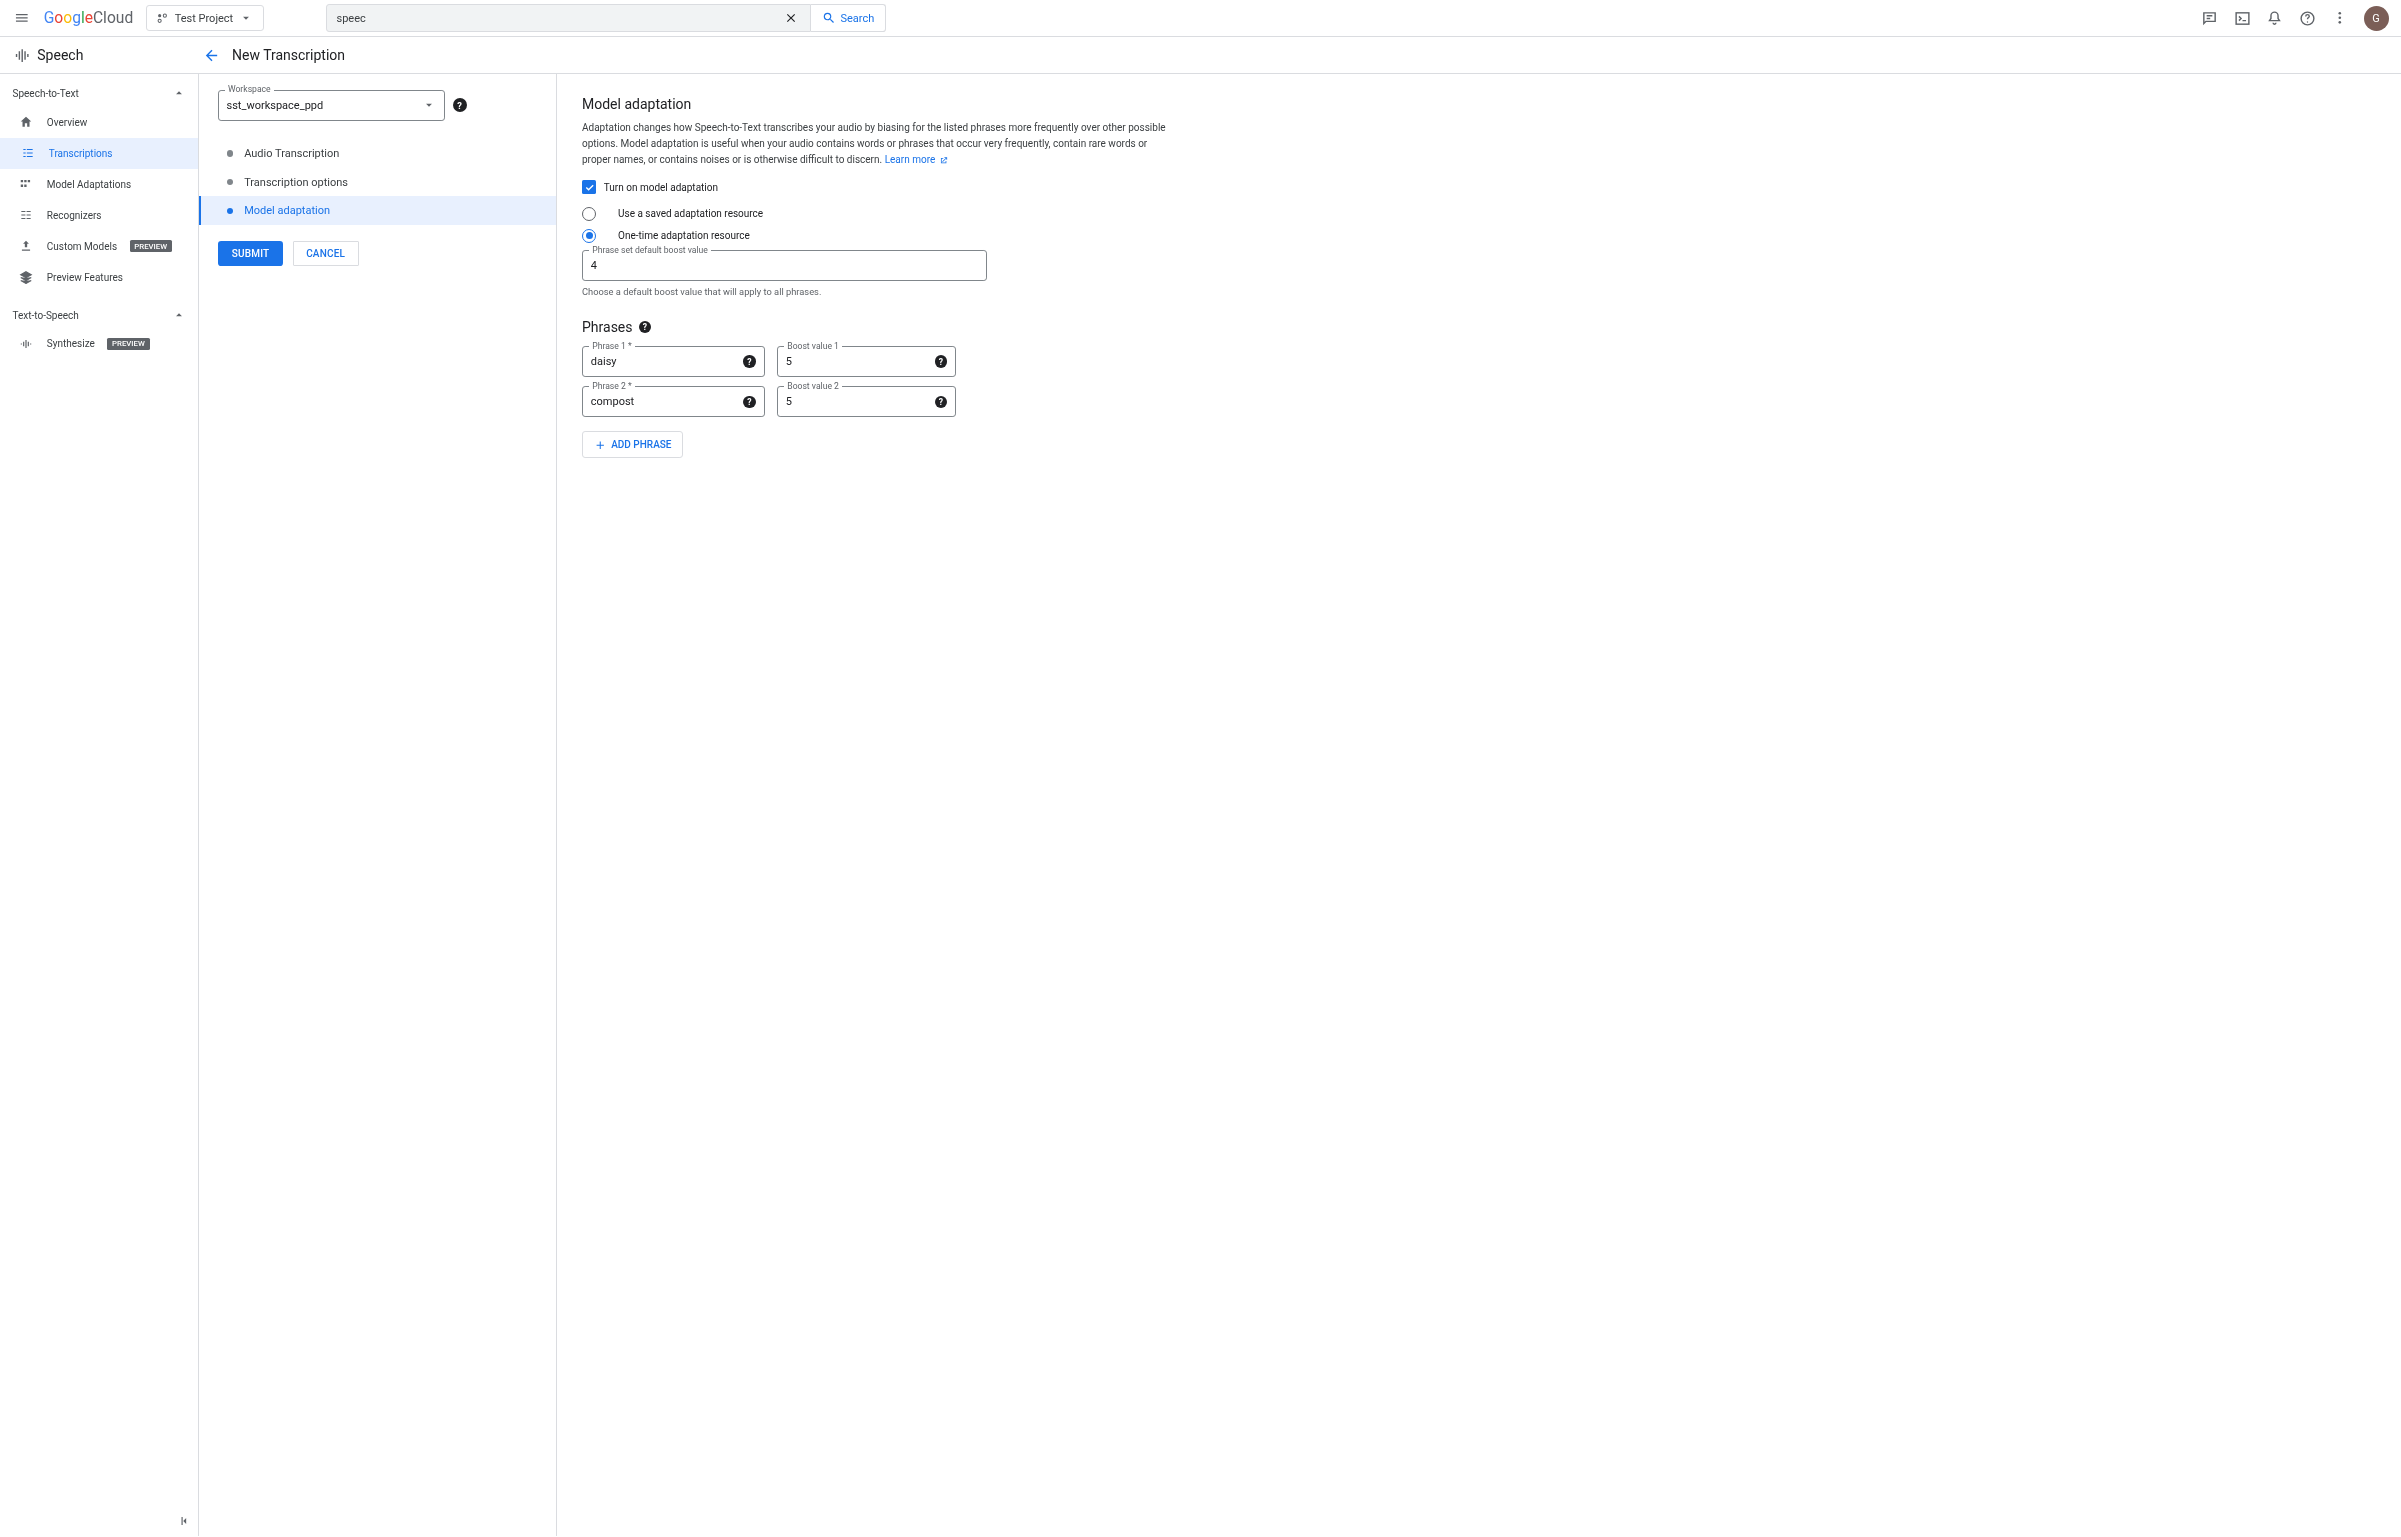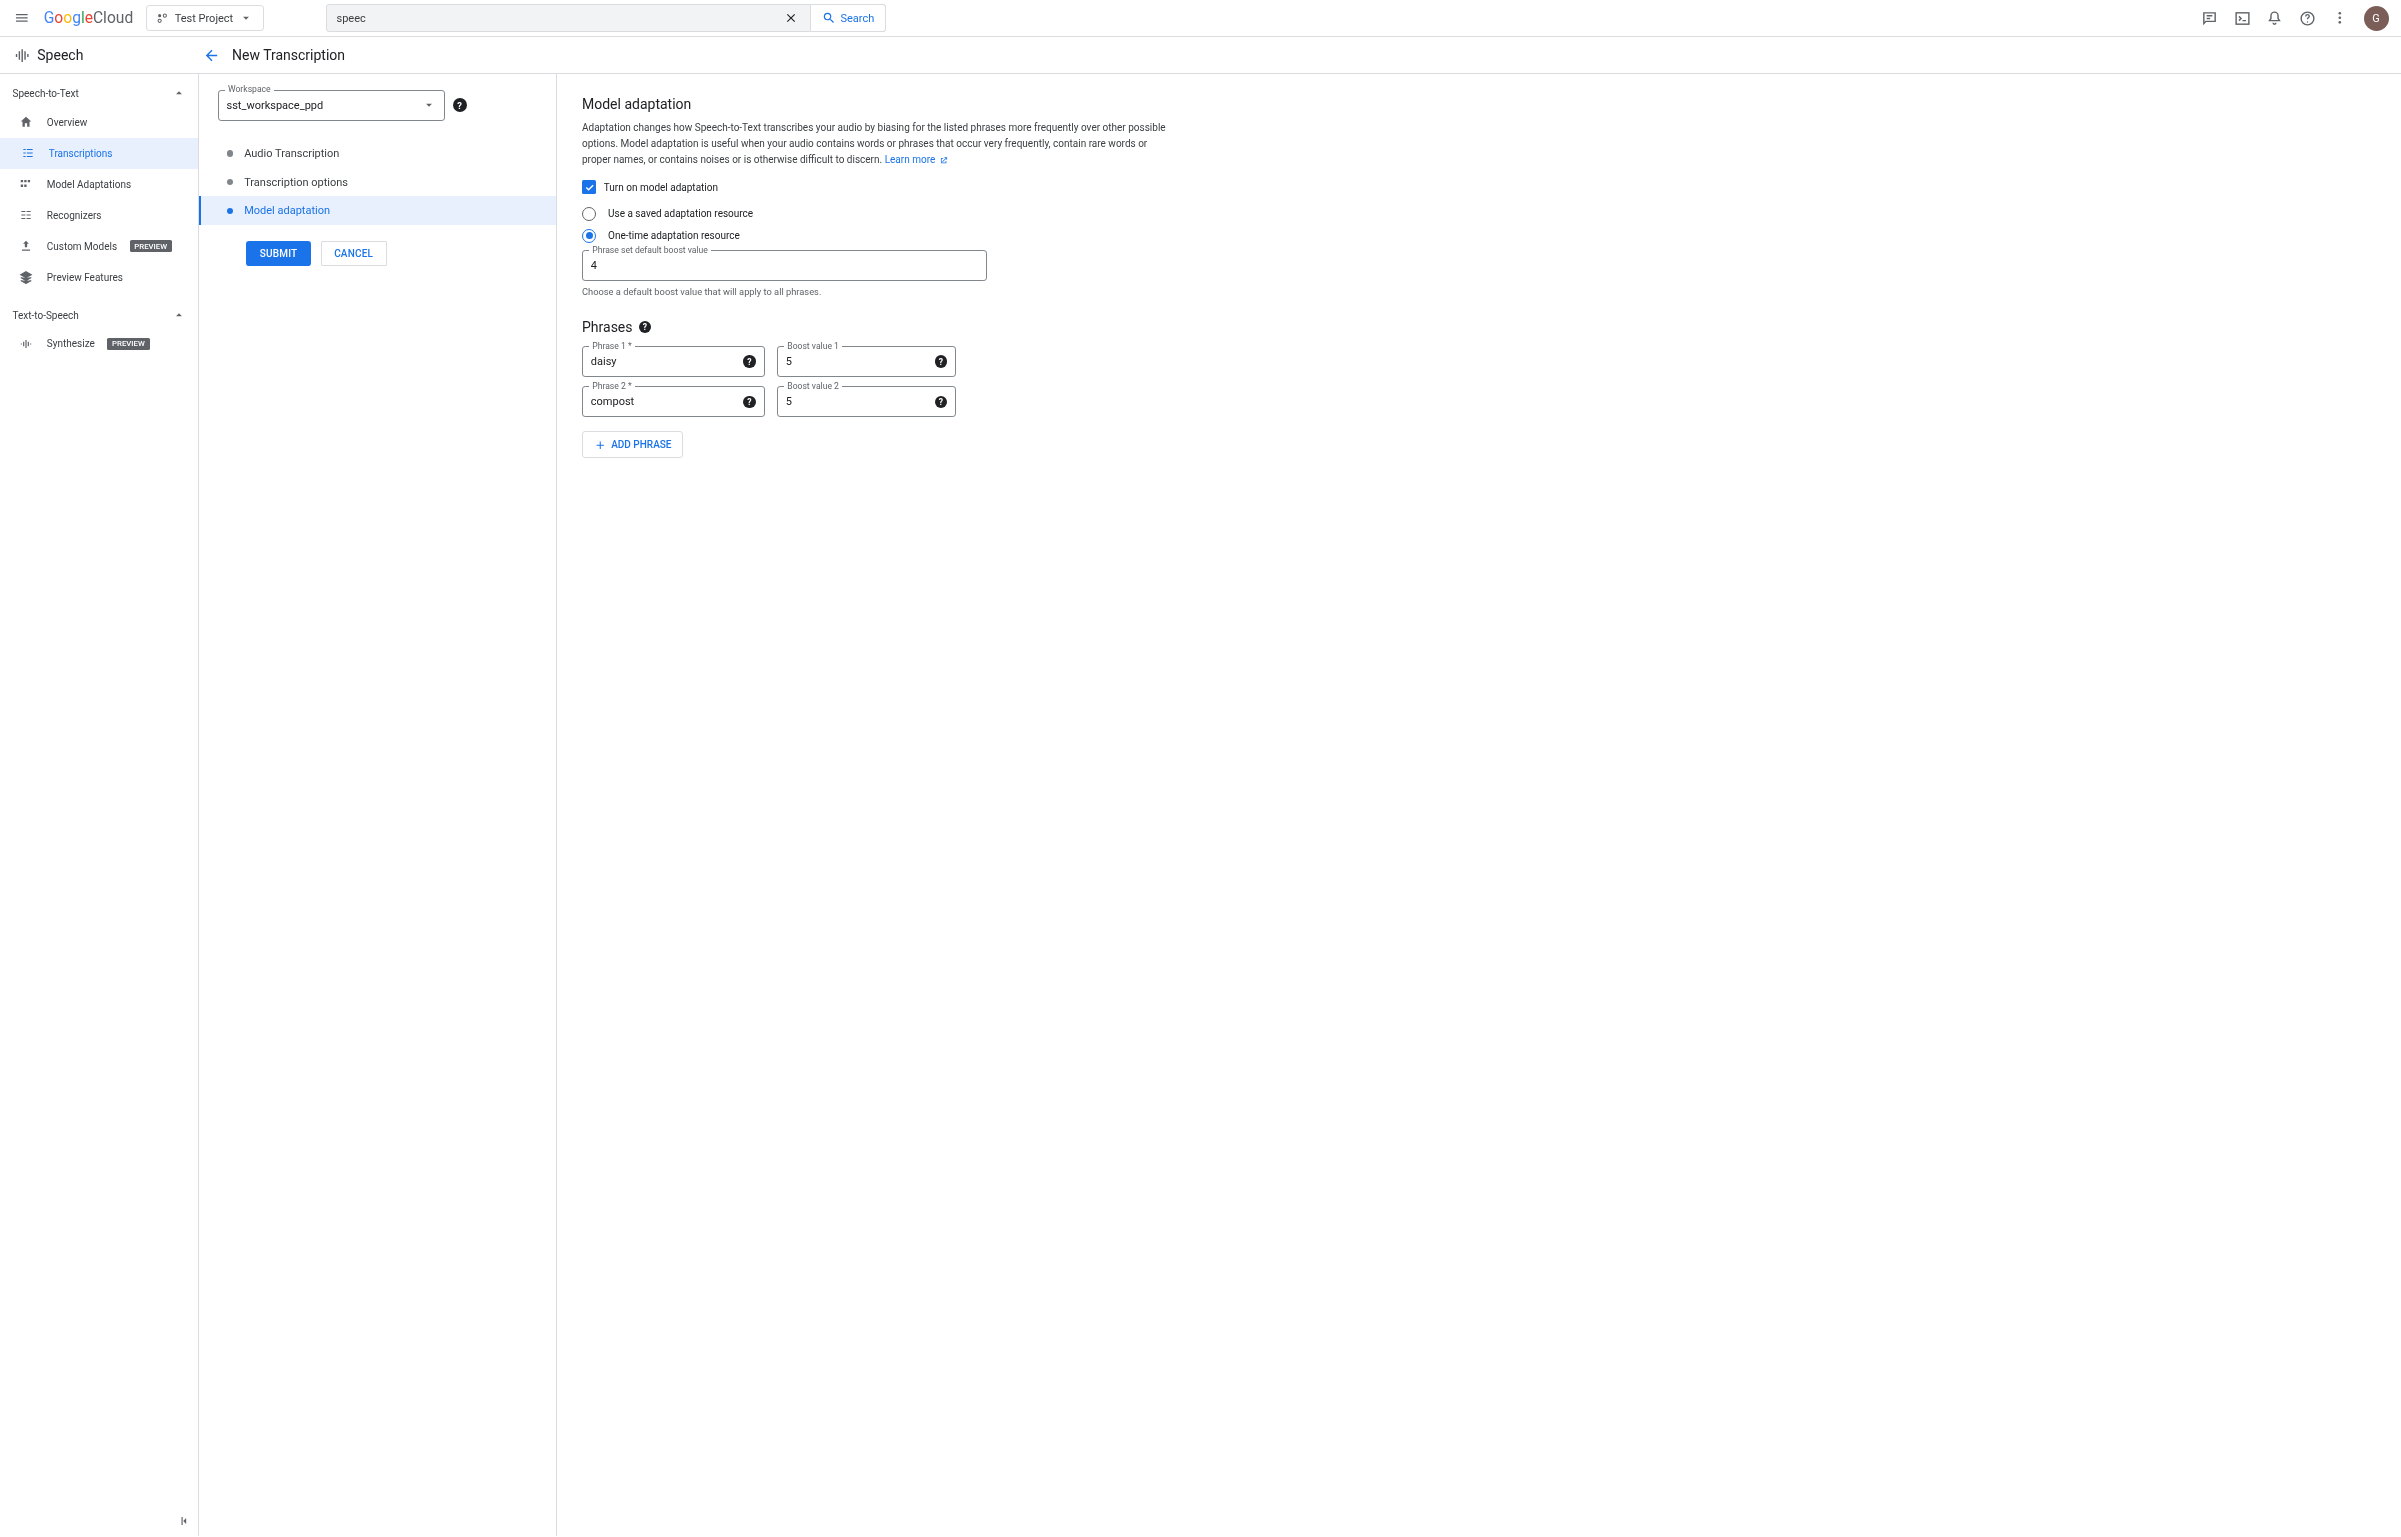--- a/index.html
+++ b/index.html
@@ -49,35 +49,35 @@
 .ws-label{position:absolute;top:-6.2px;left:6.2px;background:#fff;padding:0 3.1px;font-size:8.6px;color:#5f6368;}
 .ws-value{font-size:11px;color:#202124;flex:1;}
 .help-circle{width:14px;height:14px;border-radius:50%;background:#202124;color:#fff;display:flex;align-items:center;justify-content:center;font-size:9.3px;cursor:pointer;font-weight:bold;}
 .help-circle-sm{width:12.5px;height:12.5px;font-size:8.6px;}
 
 .step{display:flex;align-items:center;gap:11px;padding:7.8px 9.3px;cursor:pointer;font-size:11px;color:#3c4043;border-radius:0;}
 .step-dot{width:6.2px;height:6.2px;border-radius:50%;background:#80868b;}
 .step.active{background:#e8f0fe;color:#1a73e8;border-left:2.3px solid #1a73e8;margin-left:-18.7px;padding-left:26px;margin-right:-18.7px;}
 .step.active .step-dot{background:#1a73e8}
 .step-actions{display:flex;gap:9.3px;margin-top:15.6px;}
-.btn-primary{background:#1a73e8;color:#fff;border:none;border-radius:3.1px;padding:6.2px 14px;font-size:10px;font-weight:500;cursor:pointer;letter-spacing:0.2px;margin-left:28px;}
+.btn-primary{background:#1a73e8;color:#fff;border:none;border-radius:3.1px;padding:6.2px 14px;font-size:10px;font-weight:500;cursor:pointer;letter-spacing:0.2px;}
 .btn-secondary{background:#fff;color:#1a73e8;border:0.8px solid #dadce0;border-radius:1px;padding:6.2px 12.5px;font-size:10px;font-weight:500;cursor:pointer;letter-spacing:0.2px;}
 
 
 .content{flex:1;padding:22px 25px;overflow-y:auto;}
 .section-title{font-size:14px;color:#202124;margin-bottom:7.8px;font-weight:400;}
 .section-desc{font-size:10px;color:#3c4043;line-height:1.6;margin-bottom:12.5px;max-width:591px;}
 .link{color:#1a73e8;text-decoration:none;cursor:pointer;}
 .ext-icon{display:inline-flex;vertical-align:middle;margin-left:1.6px;}
 
 .checkbox-row{display:flex;align-items:center;gap:7.8px;margin-bottom:12.5px;font-size:10px;}
 .chk{width:14px;height:14px;border-radius:1.6px;background:#1a73e8;display:flex;align-items:center;justify-content:center;cursor:pointer;}
 .chk svg{stroke:#fff}
 
-.radio-row{display:flex;align-items:center;gap:12px;margin-bottom:7.8px;font-size:10px;cursor:pointer;}
+.radio-row{display:flex;align-items:center;gap:22px;margin-bottom:7.8px;font-size:10px;cursor:pointer;}
 .radio{width:14px;height:14px;border-radius:50%;border:1.6px solid #5f6368;display:flex;align-items:center;justify-content:center;}
 .radio.selected{border-color:#1a73e8}
 .radio.selected::after{content:"";width:7px;height:7px;border-radius:50%;background:#1a73e8;}
 
 .field-wrap{position:relative;border:0.8px solid #80868b;border-radius:3.1px;height:31px;display:flex;align-items:center;padding:0 7.8px;max-width:405px;margin-top:0;}
 .field-label{position:absolute;top:-6.2px;left:6.2px;background:#fff;padding:0 3.1px;font-size:8.6px;color:#5f6368;}
 .field-wrap input{flex:1;border:none;outline:none;font-size:11px;color:#202124;background:transparent;}
 .helper-text{font-size:9.3px;color:#5f6368;margin-top:4.7px;margin-bottom:22px;}
 
 .subsection-title{font-size:14px;color:#202124;margin:11px 0 11px;display:flex;align-items:center;gap:6.2px;font-weight:400;}

